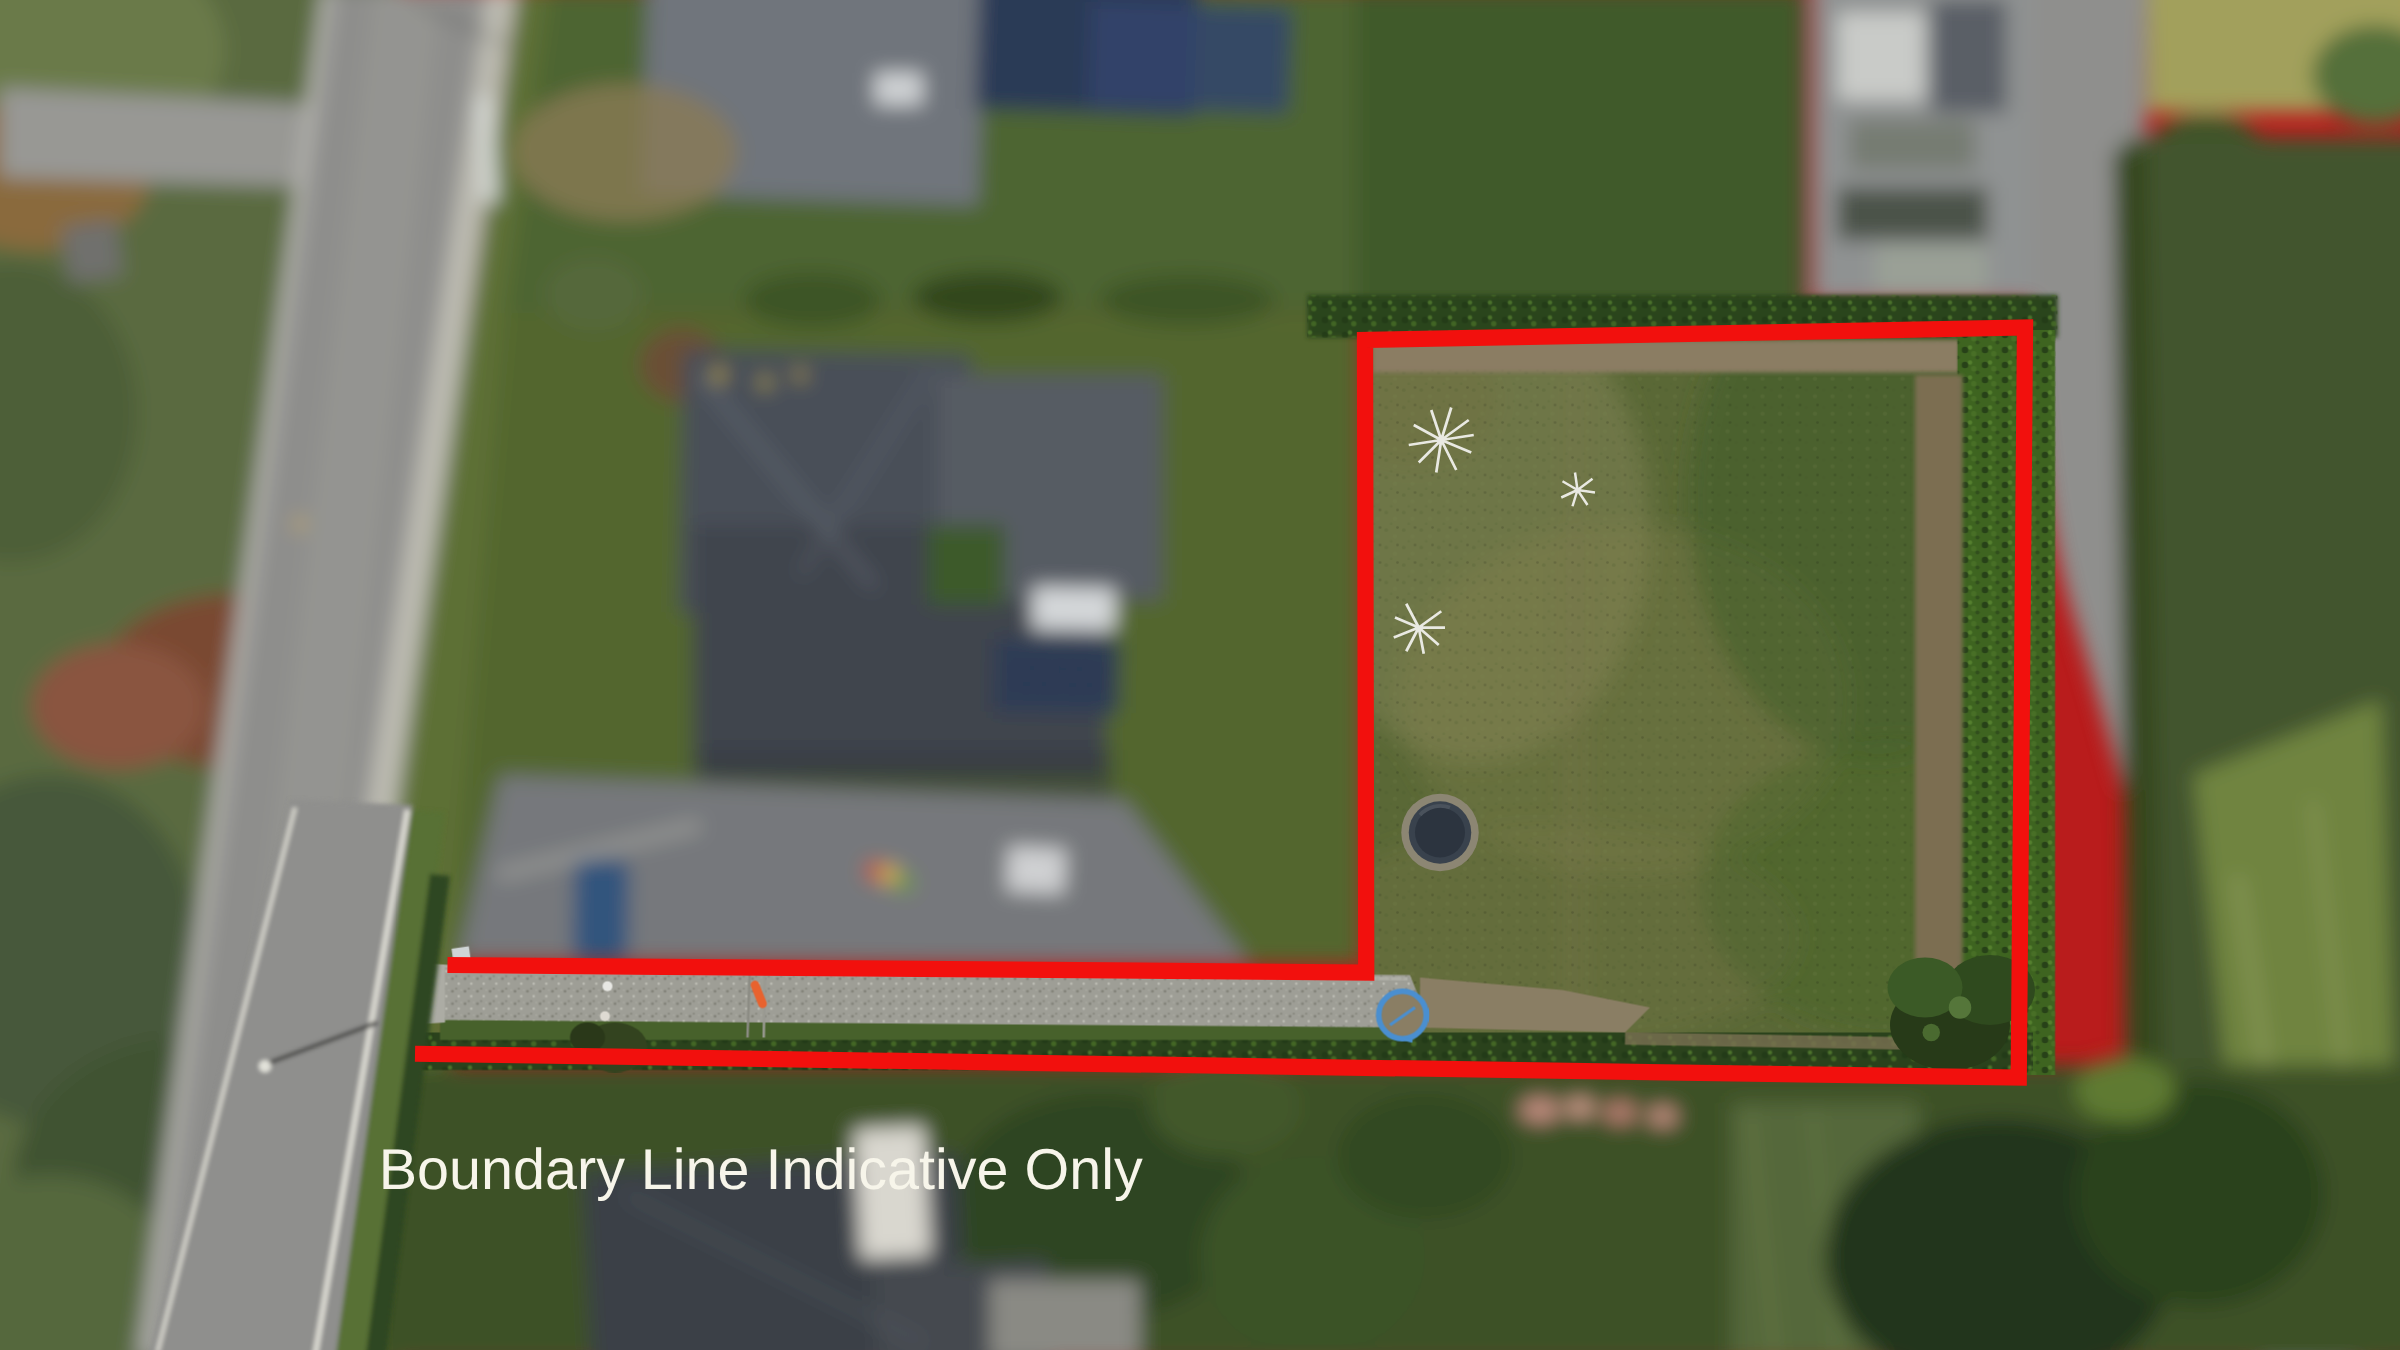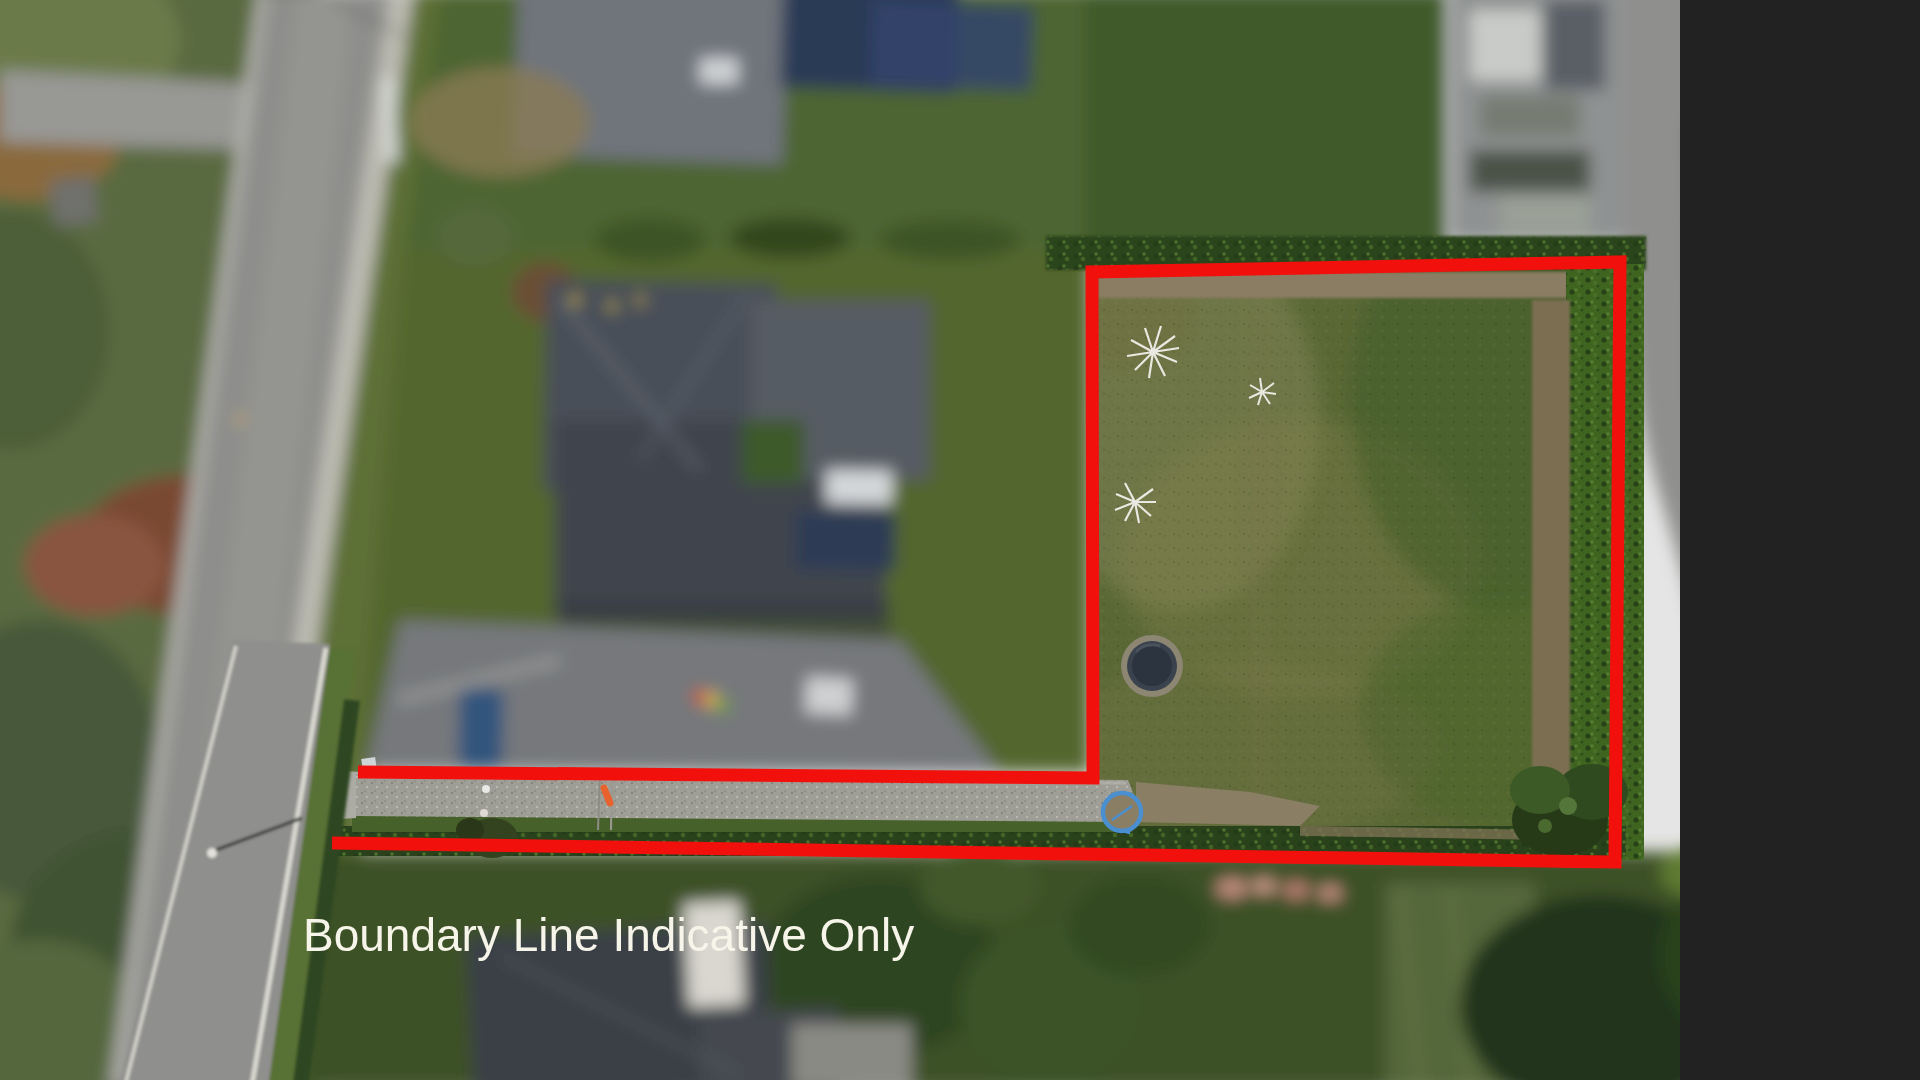--- a/index.html
+++ b/index.html
@@ -1,16 +1,16 @@
 <!DOCTYPE html>
 <html><head>
 <meta charset="utf-8">
 <style>
   html,body{margin:0;padding:0;background:#222;}
-  .stage{position:relative;width:1680px;height:1080px;overflow:hidden;background:#e5e5e5;
+  .stage{position:relative;width:1920px;height:1080px;overflow:hidden;background:#b91c1c;
          font-family:"Liberation Sans",sans-serif;}
   svg{position:absolute;inset:0;display:block;}
   .caption{font-family:"Liberation Sans",sans-serif;font-weight:normal;}
 </style>
 </head>
 <body>
 
 <div class="stage">
 <svg viewBox="0 0 1920 1080" width="1920" height="1080">
   <defs>

